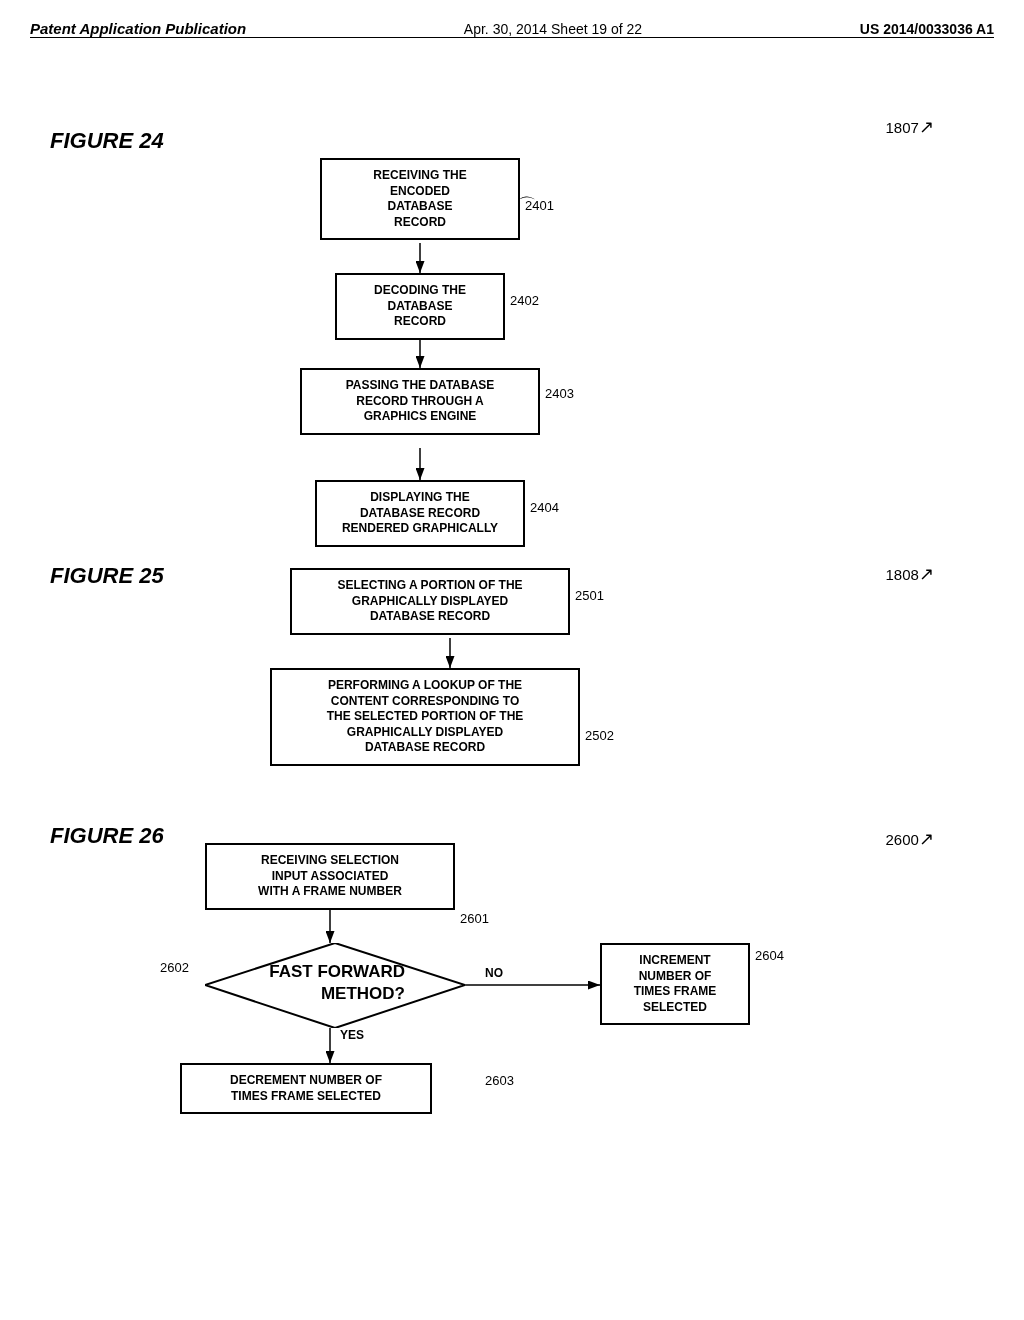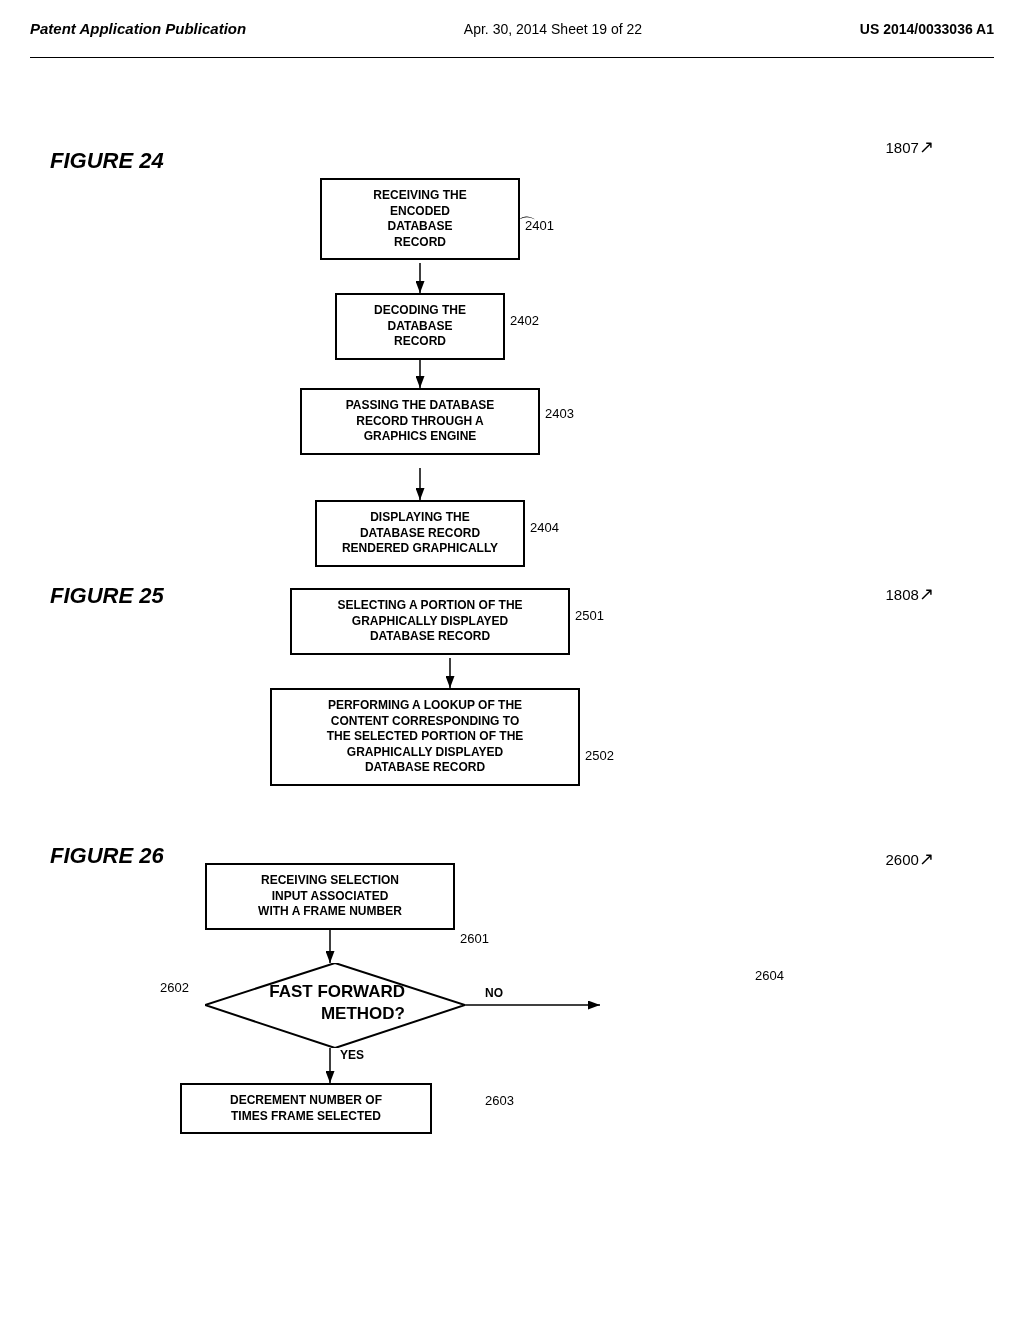--- a/index.html
+++ b/index.html
@@ -18,21 +18,21 @@
       background: #fff;
       position: relative;
       padding: 20px 30px;
     }
 
     .header {
       display: flex;
       justify-content: space-between;
       align-items: baseline;
       border-bottom: 1px solid #000;
-      padding-bottom: 20px;
+      padding-bottom: 0;
       margin-bottom: 30px;
       text-align: right;
     }
 
     .header-left {
       font-weight: bold;
       font-size: 15px;
       font-style: italic;
     }
 
@@ -222,16 +222,22 @@
     <span style="position:absolute; top:960px; left:310px; font-size:12px; font-weight:bold;">YES</span>
 
     <span style="position:absolute; top:898px; left:455px; font-size:12px; font-weight:bold;">NO</span>
 
     <div class="flowbox" style="top:995px; left:150px; width:252px;">
       <span style="white-space:pre-line;">DECREMENT NUMBER OF
 TIMES FRAME SELECTED</span>
     </div>
     <span class="ref-num" style="top:1005px; left:455px;">2603</span>
 
+    <div class="flowbox" style="top:875px; left:570px; width:150px;">
+      <span style="white-space:pre-line;">INCREMENT
+NUMBER OF
+TIMES FRAME
+SELECTED</span>
+    </div>
     <span class="ref-num" style="top:880px; left:725px;">2604</span>
 
   </div>
 </div>
 
 </body></html>

